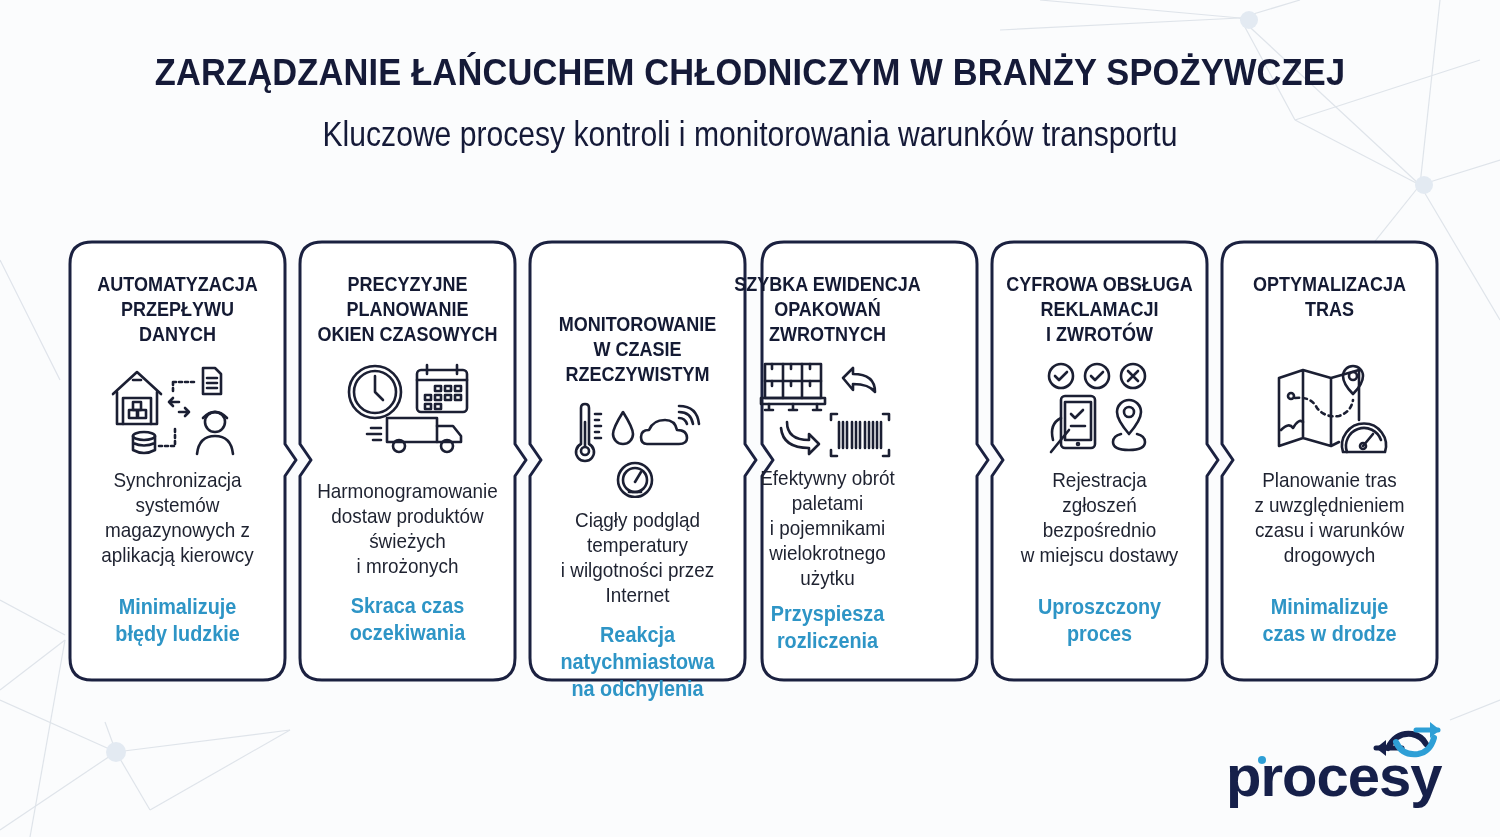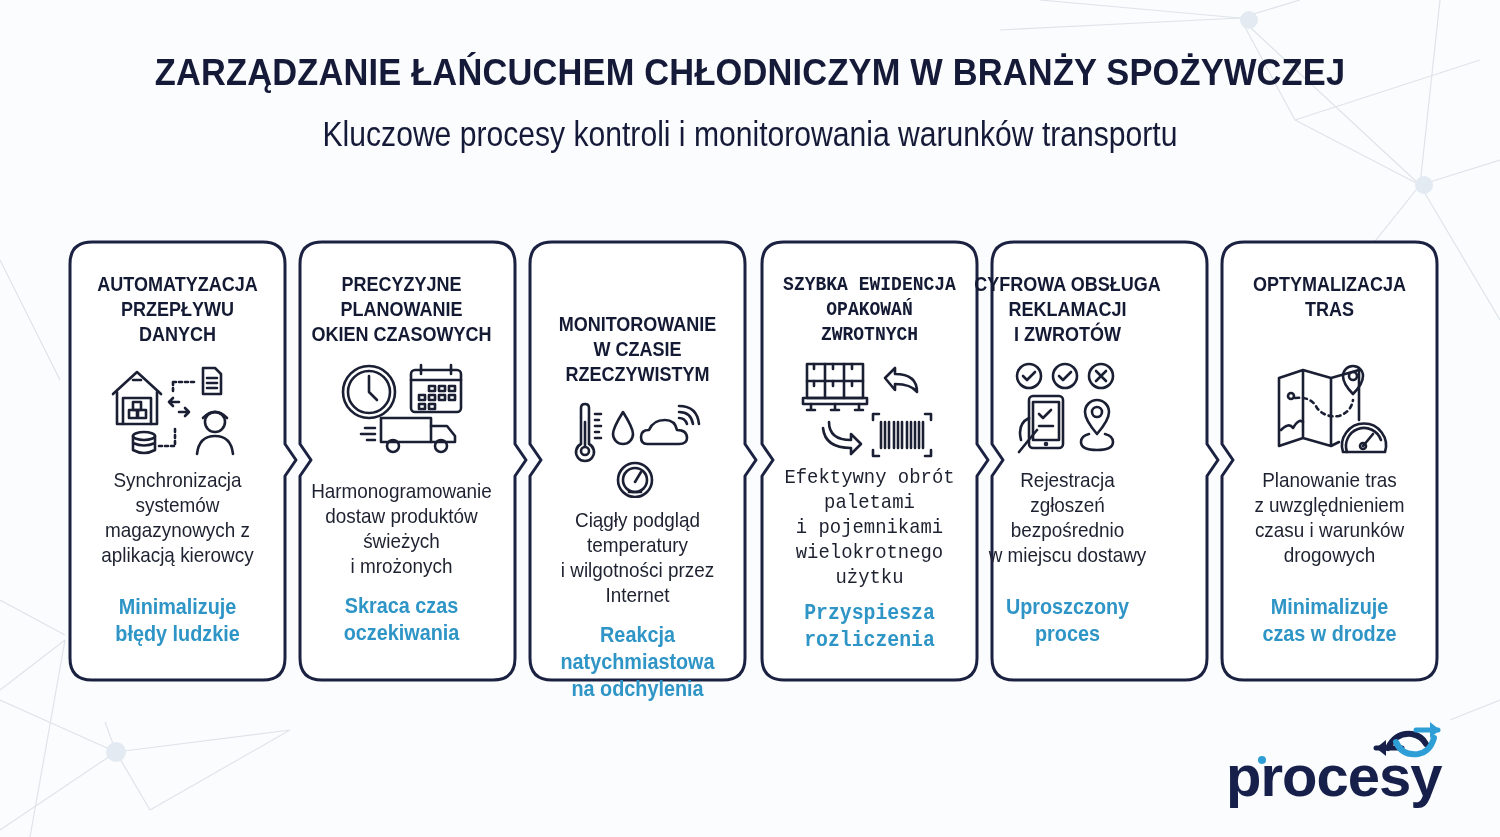--- a/index.html
+++ b/index.html
@@ -130,21 +130,21 @@
     </g>
   </svg>
   <div class="card-desc" style="top:225px;">Synchronizacja
 systemów
 magazynowych z
 aplikacją kierowcy</div>
   <div class="card-benefit" style="top:351px;">Minimalizuje
 błędy ludzkie</div>
 </div>
 
-<div class="card" style="left:294px;">
+<div class="card" style="left:300px;">
   <div class="card-title">PRECYZYJNE
 PLANOWANIE
 OKIEN CZASOWYCH</div>
   <svg class="card-icon" style="top:118px;" viewBox="0 0 140 96">
     <g class="ic">
       <circle cx="38" cy="32" r="26"></circle>
         <circle cx="38" cy="32" r="21"></circle>
       <path d="M38 16 V32 L46 40"></path>
       <rect x="80" y="10" width="50" height="42" rx="4"></rect>
         <path d="M80 20 H130"></path>
@@ -194,21 +194,21 @@
   </svg>
   <div class="card-desc" style="top:225px;">Ciągły podgląd
 temperatury
 i wilgotności przez
 Internet</div>
   <div class="card-benefit" style="top:339px;">Reakcja
 natychmiastowa
 na odchylenia</div>
 </div>
 
-<div class="card" style="left:762px;font-family:Liberation Mono, monospace;">
+<div class="card" style="left:720px;">
   <div class="card-title">SZYBKA EWIDENCJA
 OPAKOWAŃ
 ZWROTNYCH</div>
   <svg class="card-icon" style="top:120px;" viewBox="0 0 140 96">
     <g class="ic">
       <rect x="8" y="2" width="56" height="34"></rect>
         <path d="M8 19 H64 M26 2 V36 M45 2 V36"></path>
       <path d="M15 2 V7 M34 2 V7 M53 2 V7 M15 19 V24 M34 19 V24 M53 19 V24"></path>
       <path d="M4 36 H68 V42 H4 Z"></path>
         <path d="M12 42 V48 M36 42 V48 M60 42 V48 M8 48 H16 M32 48 H40 M56 48 H64"></path>
@@ -220,21 +220,21 @@
   </svg>
   <div class="card-desc" style="top:223px;">Efektywny obrót
 paletami
 i pojemnikami
 wielokrotnego
 użytku</div>
   <div class="card-benefit" style="top:358px;">Przyspiesza
 rozliczenia</div>
 </div>
 
-<div class="card" style="left:960px;">
+<div class="card" style="left:992px;">
   <div class="card-title">CYFROWA OBSŁUGA
 REKLAMACJI
 I ZWROTÓW</div>
   <svg class="card-icon" style="top:120px;" viewBox="0 0 140 96">
     <g class="ic">
       <circle cx="32" cy="14" r="12"></circle>
         <path d="M26 14 L30 18 L38 10"></path>
       <circle cx="68" cy="14" r="12"></circle>
         <path d="M62 14 L66 18 L74 10"></path>
       <circle cx="104" cy="14" r="12"></circle>

